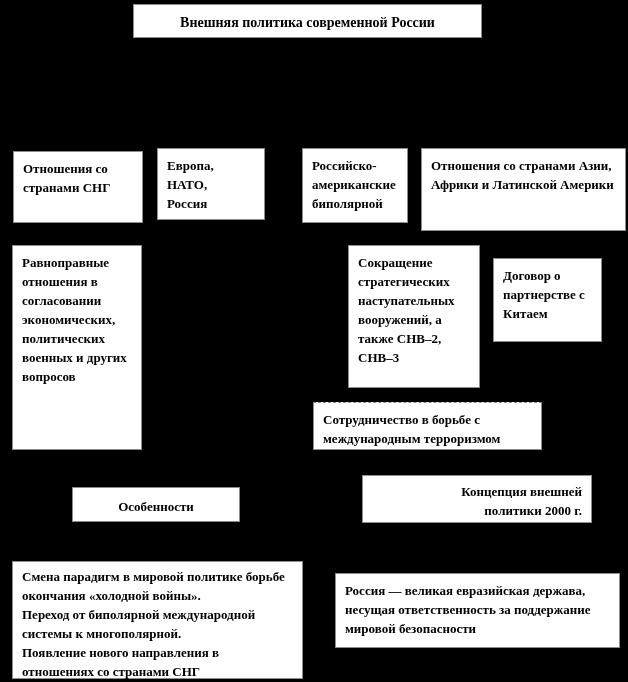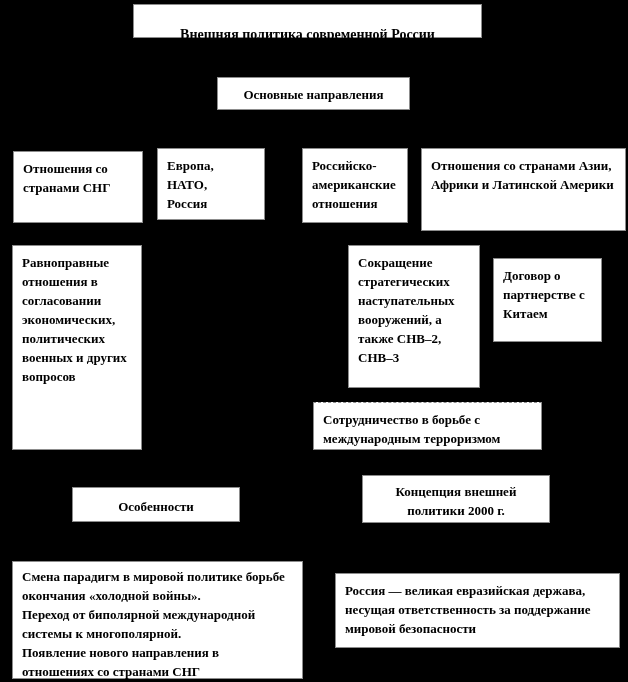--- a/index.html
+++ b/index.html
@@ -25,54 +25,53 @@
     font-weight: bold;
     font-size: 13px;
     line-height: 19px;
     padding: 7px 9px;
     white-space: pre-line;
   }
   .center {
     text-align: center;
   }
   
-  .n-title       { left:133px; top:4px;   width:349px; height:34px; font-size:14px; padding-top:20px; }
+  .n-title       { left:133px; top:4px;   width:349px; height:34px; font-size:14px; padding-top:8px; }
   .n-directions  { left:217px; top:77px;  width:193px; height:33px; padding-top:7px; }
   .n-cis         { left:13px;  top:151px; width:130px; height:72px; }
   .n-europe      { left:157px; top:148px; width:108px; height:72px; }
   .n-us          { left:302px; top:148px; width:106px; height:75px; }
   .n-asia        { left:421px; top:148px; width:205px; height:83px; }
   .n-equal       { left:12px;  top:245px; width:130px; height:205px; }
   .n-natoexp     { left:157px; top:245px; width:130px; height:207px; }
   .n-reduction   { left:348px; top:245px; width:132px; height:143px; }
   .n-china       { left:493px; top:258px; width:109px; height:84px; }
   .n-terror      { left:313px; top:402px; width:229px; height:48px; border-top-style:dashed; }
-  .n-concept     { left:362px; top:475px; width:188px; height:48px; padding-top:6px; }
+  .n-concept     { left:362px; top:475px; width:230px; height:48px; padding-top:6px;text-align:right; }
   .n-features    { left:72px;  top:487px; width:168px; height:35px; padding-top:9px; }
   .n-paradigm    { left:12px;  top:561px; width:291px; height:118px; padding-top:5px; }
   .n-eurasia     { left:335px; top:573px; width:285px; height:75px; }
 </style>
 </head>
 <body>
 
 <div class="canvas">
 
   <div class="box n-title center">Внешняя политика современной России</div>
 
-  <div class="box n-directions center">Основные направления</div>
 
   <div class="box n-cis">Отношения со странами СНГ</div>
 
   <div class="box n-europe">Европа,
 НАТО,
 Россия</div>
 
   <div class="box n-us">Российско-
 американские
-отношения</div>
+биполярной</div>
 
   <div class="box n-asia">Отношения со странами Азии, Африки и Латинской Америки</div>
 
   <div class="box n-equal">Равноправные отношения в согласовании экономических, политических военных и других вопросов</div>
 
 
   <div class="box n-reduction">Сокращение стратегических наступательных вооружений,  а также СНВ–2, СНВ–3</div>
 
   <div class="box n-china">Договор о партнерстве с Китаем</div>
 

